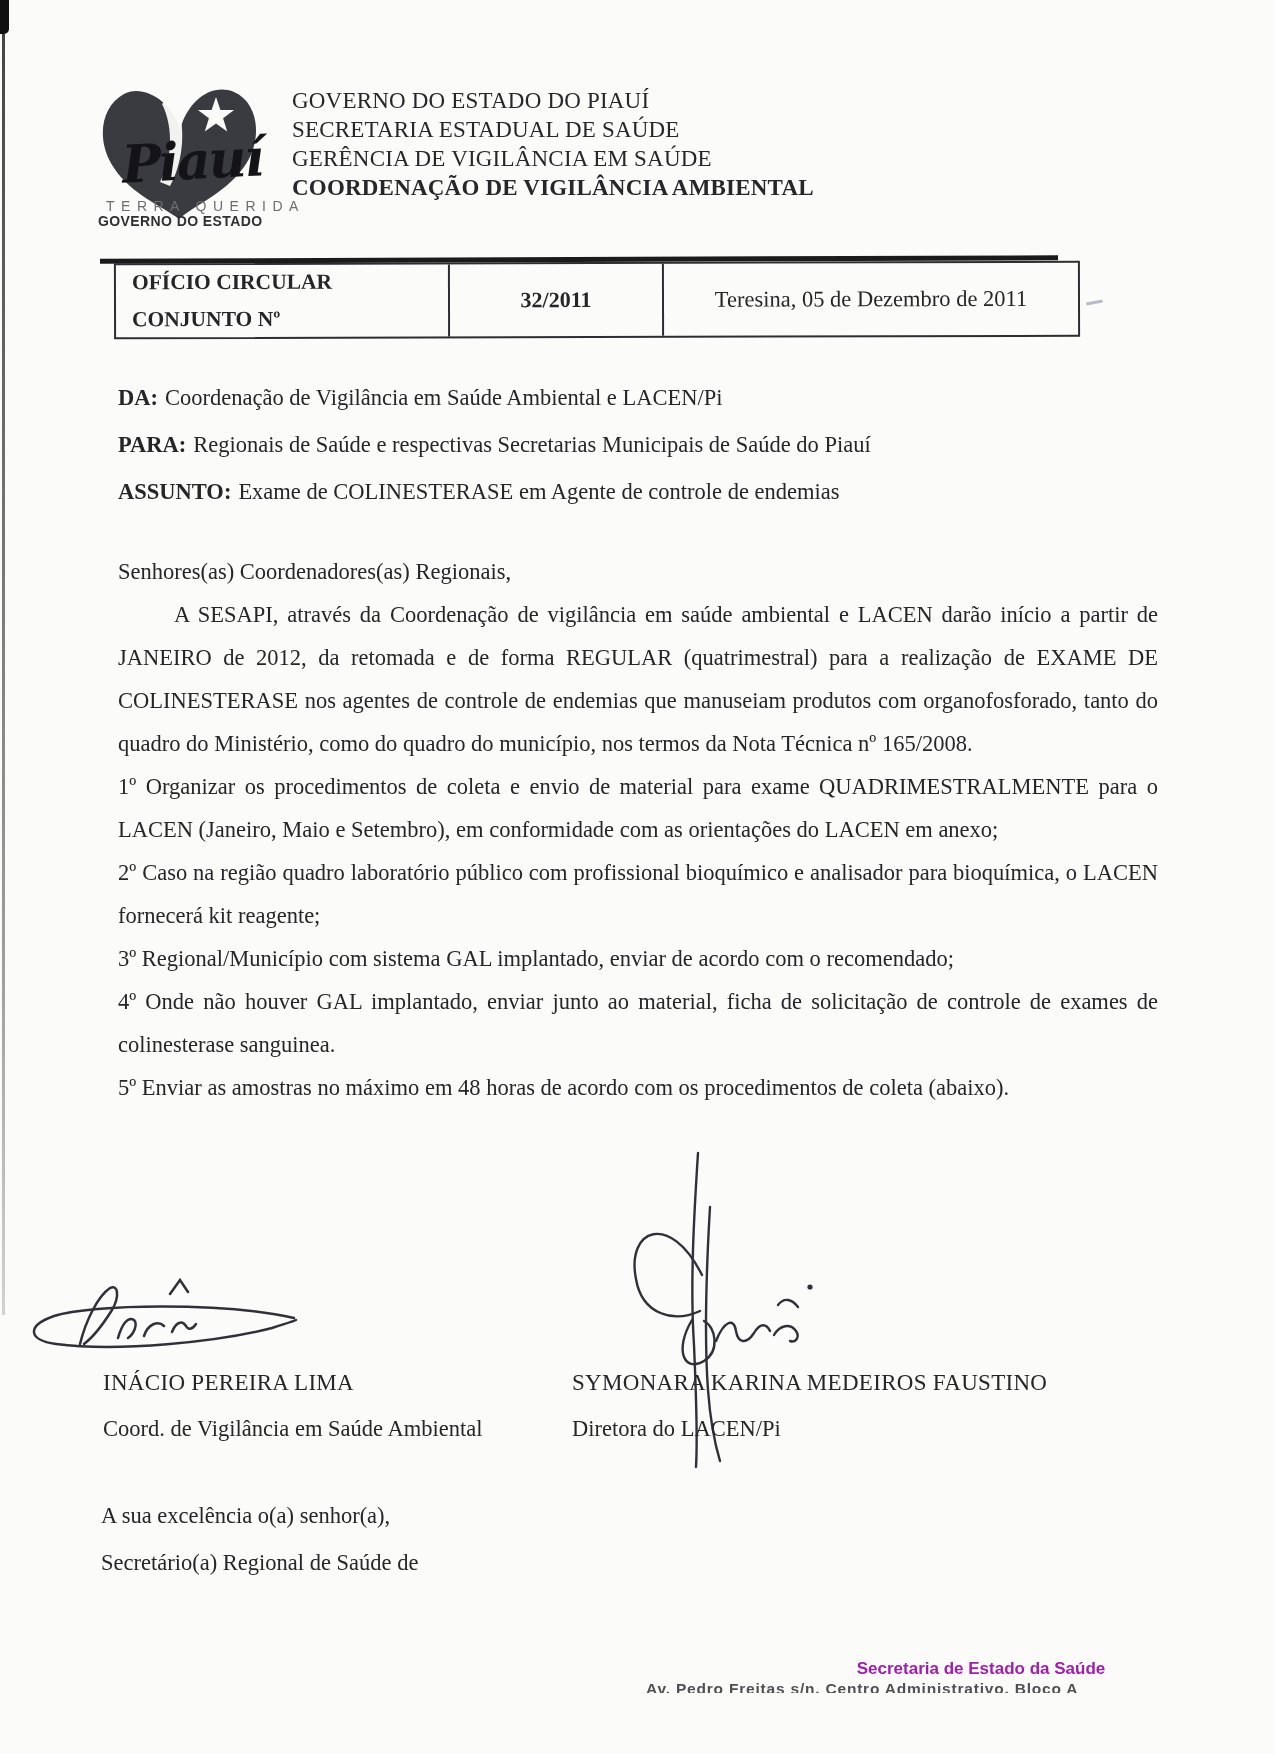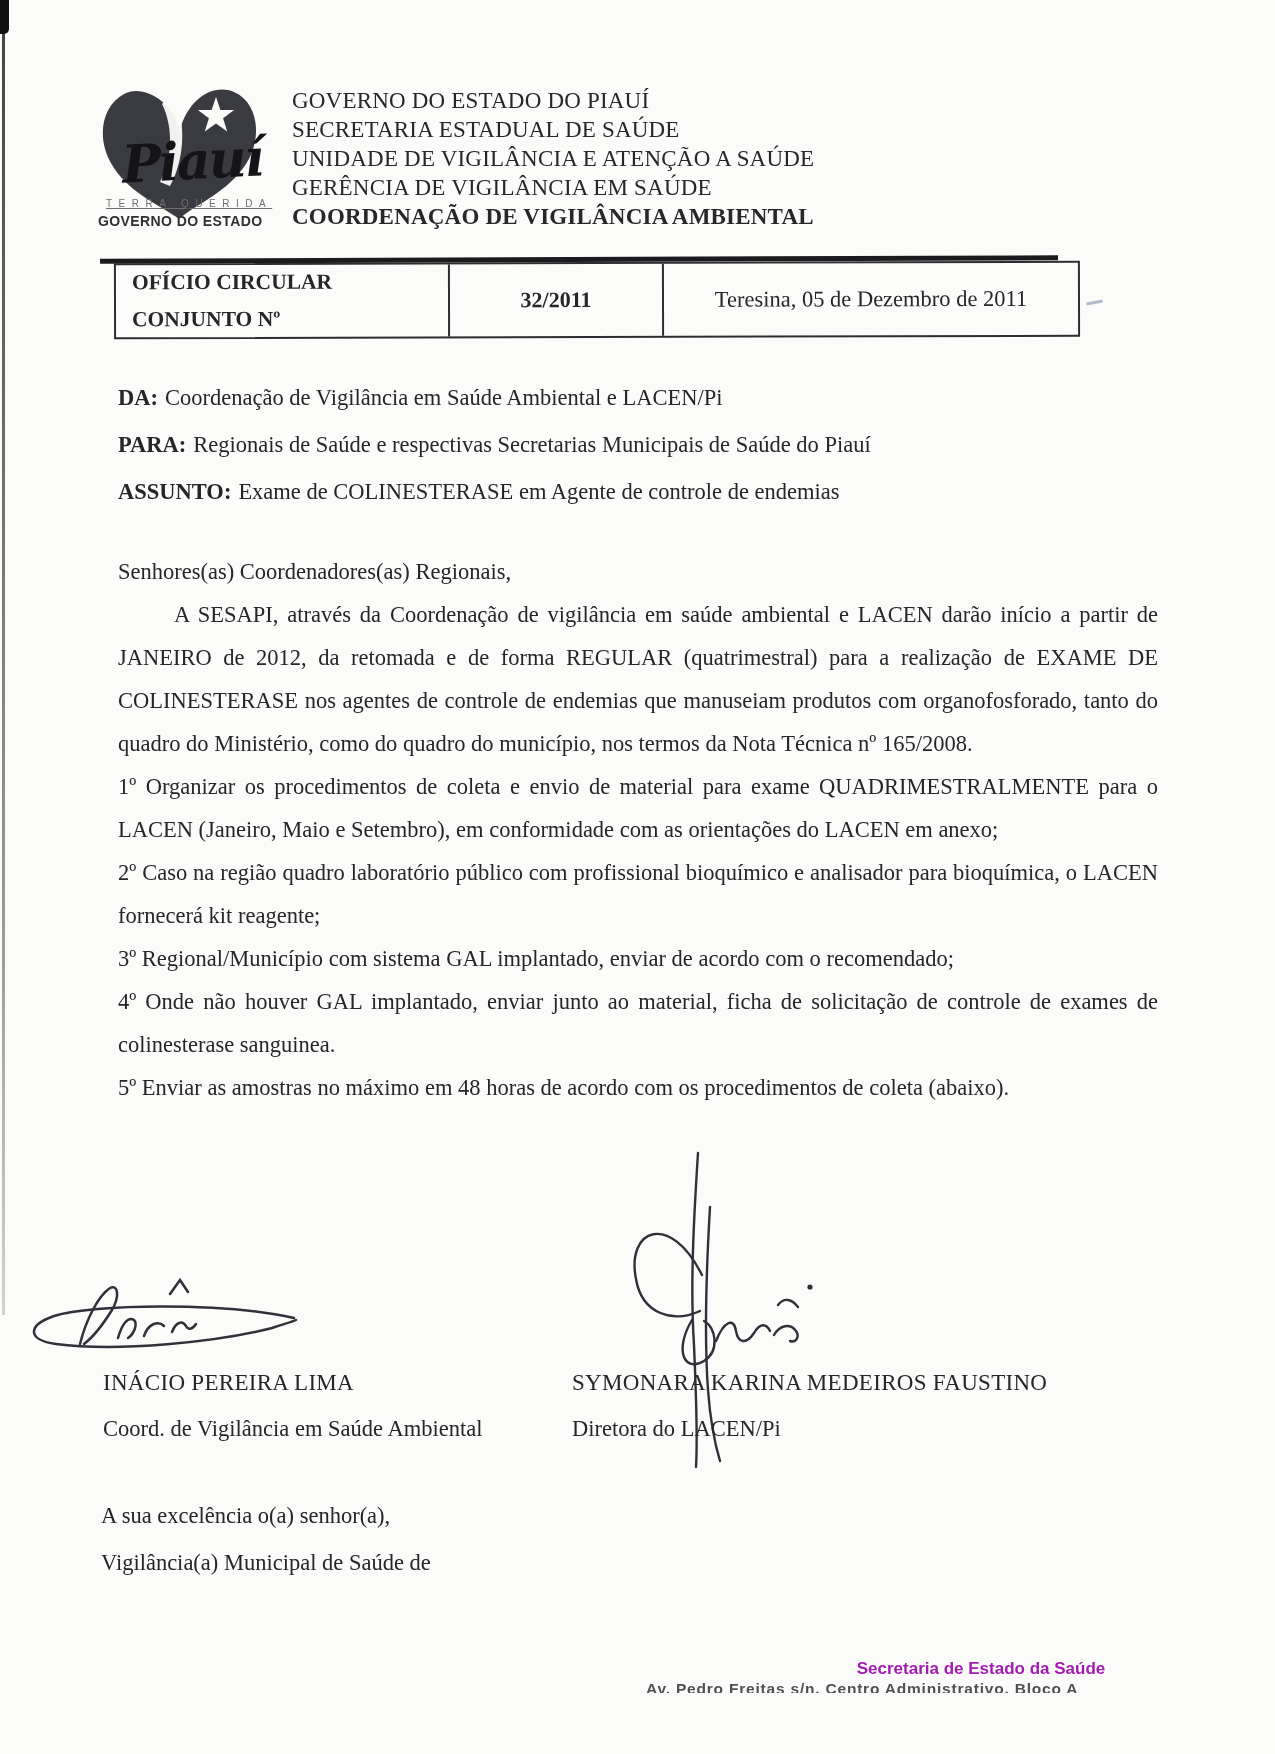--- a/index.html
+++ b/index.html
@@ -8,22 +8,22 @@
   
   .edge-line{position:absolute;left:2px;top:0;width:3px;height:1315px;
              background:linear-gradient(180deg,#141414,#4a4a4a 35%,#8a8a8a 75%,#c8c8c8);opacity:.8;}
   .corner-blob{position:absolute;left:0;top:0;width:9px;height:34px;background:#101010;border-radius:0 0 5px 0;}
   .pen-mark{position:absolute;left:1086px;top:301px;width:17px;height:3px;background:#97a0bb;
             transform:rotate(-10deg);opacity:.7;border-radius:2px;}
   
   .logo{position:absolute;left:98px;top:80px;width:175px;height:155px;}
   .logo-script{position:absolute;left:24px;top:50px;font-family:"DejaVu Serif",serif;font-style:italic;
                font-weight:bold;font-size:52px;color:#141418;transform:rotate(-3deg);letter-spacing:-2px;}
-  .logo-tagline{position:absolute;left:8px;top:118px;font-family:"Liberation Sans",sans-serif;font-size:10px;
-                letter-spacing:6.5px;color:#6e6e72;white-space:nowrap;text-decoration:underline;}
+  .logo-tagline{position:absolute;left:8px;top:118px;font-family:"Liberation Sans",sans-serif;font-size:14px;
+                letter-spacing:6.5px;color:#6e6e72;white-space:nowrap;}
   .logo-org{position:absolute;left:0;top:133px;font-family:"Liberation Sans",sans-serif;font-size:14px;
             font-weight:bold;letter-spacing:.4px;color:#2f2f35;white-space:nowrap;}
   
   .header-lines{position:absolute;left:292px;top:86px;font-size:23px;line-height:29px;
                 color:#26262b;letter-spacing:.2px;white-space:nowrap;}
   .header-lines .bold{font-weight:bold;}
   
   .rule{position:absolute;left:100px;top:257px;width:958px;height:5px;background:#1b1b1d;transform:rotate(-.2deg);}
   .ref-table{position:absolute;left:114px;top:262px;width:962px;height:72px;border:2px solid #2e2e32;
              display:flex;transform:rotate(-.15deg);font-size:21.5px;}
@@ -72,21 +72,20 @@
       <polygon points="118,17 122.4,29.9 136.1,30.1 125.1,38.3 129.2,51.4 118,43.5 106.8,51.4 110.9,38.3 99.9,30.1 113.6,29.9" fill="#fbfbf9"></polygon>
     </svg>
     <div class="logo-script">Piauí</div>
     <div class="logo-tagline">TERRA QUERIDA</div>
     <div class="logo-org">GOVERNO DO ESTADO</div>
   </div>
 
   <div class="header-lines">
     <div>GOVERNO DO ESTADO DO PIAUÍ</div>
     <div>SECRETARIA ESTADUAL DE SAÚDE</div>
-    <div>UNIDADE DE VIGILÂNCIA E ATENÇÃO A SAÚDE</div>
     <div>GERÊNCIA DE VIGILÂNCIA EM SAÚDE</div>
     <div class="bold">COORDENAÇÃO DE VIGILÂNCIA AMBIENTAL</div>
   </div>
 
   <div class="rule"></div>
 
   <div class="ref-table">
     <div class="c1">
         <span>OFÍCIO CIRCULAR CONJUNTO Nº</span>
       </div>
@@ -136,21 +135,21 @@
     <circle cx="198" cy="142" r="2.6" fill="#30303a" stroke="none"></circle>
   </svg>
 
   <div class="sig-name" style="left:103px;top:1370px;">INÁCIO PEREIRA LIMA</div>
   <div class="sig-title" style="left:103px;top:1416px;">Coord. de Vigilância em Saúde Ambiental</div>
   <div class="sig-name" style="left:572px;top:1370px;">SYMONARA KARINA MEDEIROS FAUSTINO</div>
   <div class="sig-title" style="left:572px;top:1416px;">Diretora do LACEN/Pi</div>
 
   <div class="addressee">
     <p>A sua excelência o(a) senhor(a),</p>
-    <p>Vigilância(a) Municipal de Saúde de</p>
+    <p>Secretário(a) Regional de Saúde de</p>
   </div>
 
   <div class="footer-org">Secretaria de Estado da Saúde</div>
   <div class="footer-address-clip">
     <div class="footer-address">Av. Pedro Freitas s/n,  Centro Administrativo,  Bloco A</div>
   </div>
 
 </div>
 
 </body></html>

